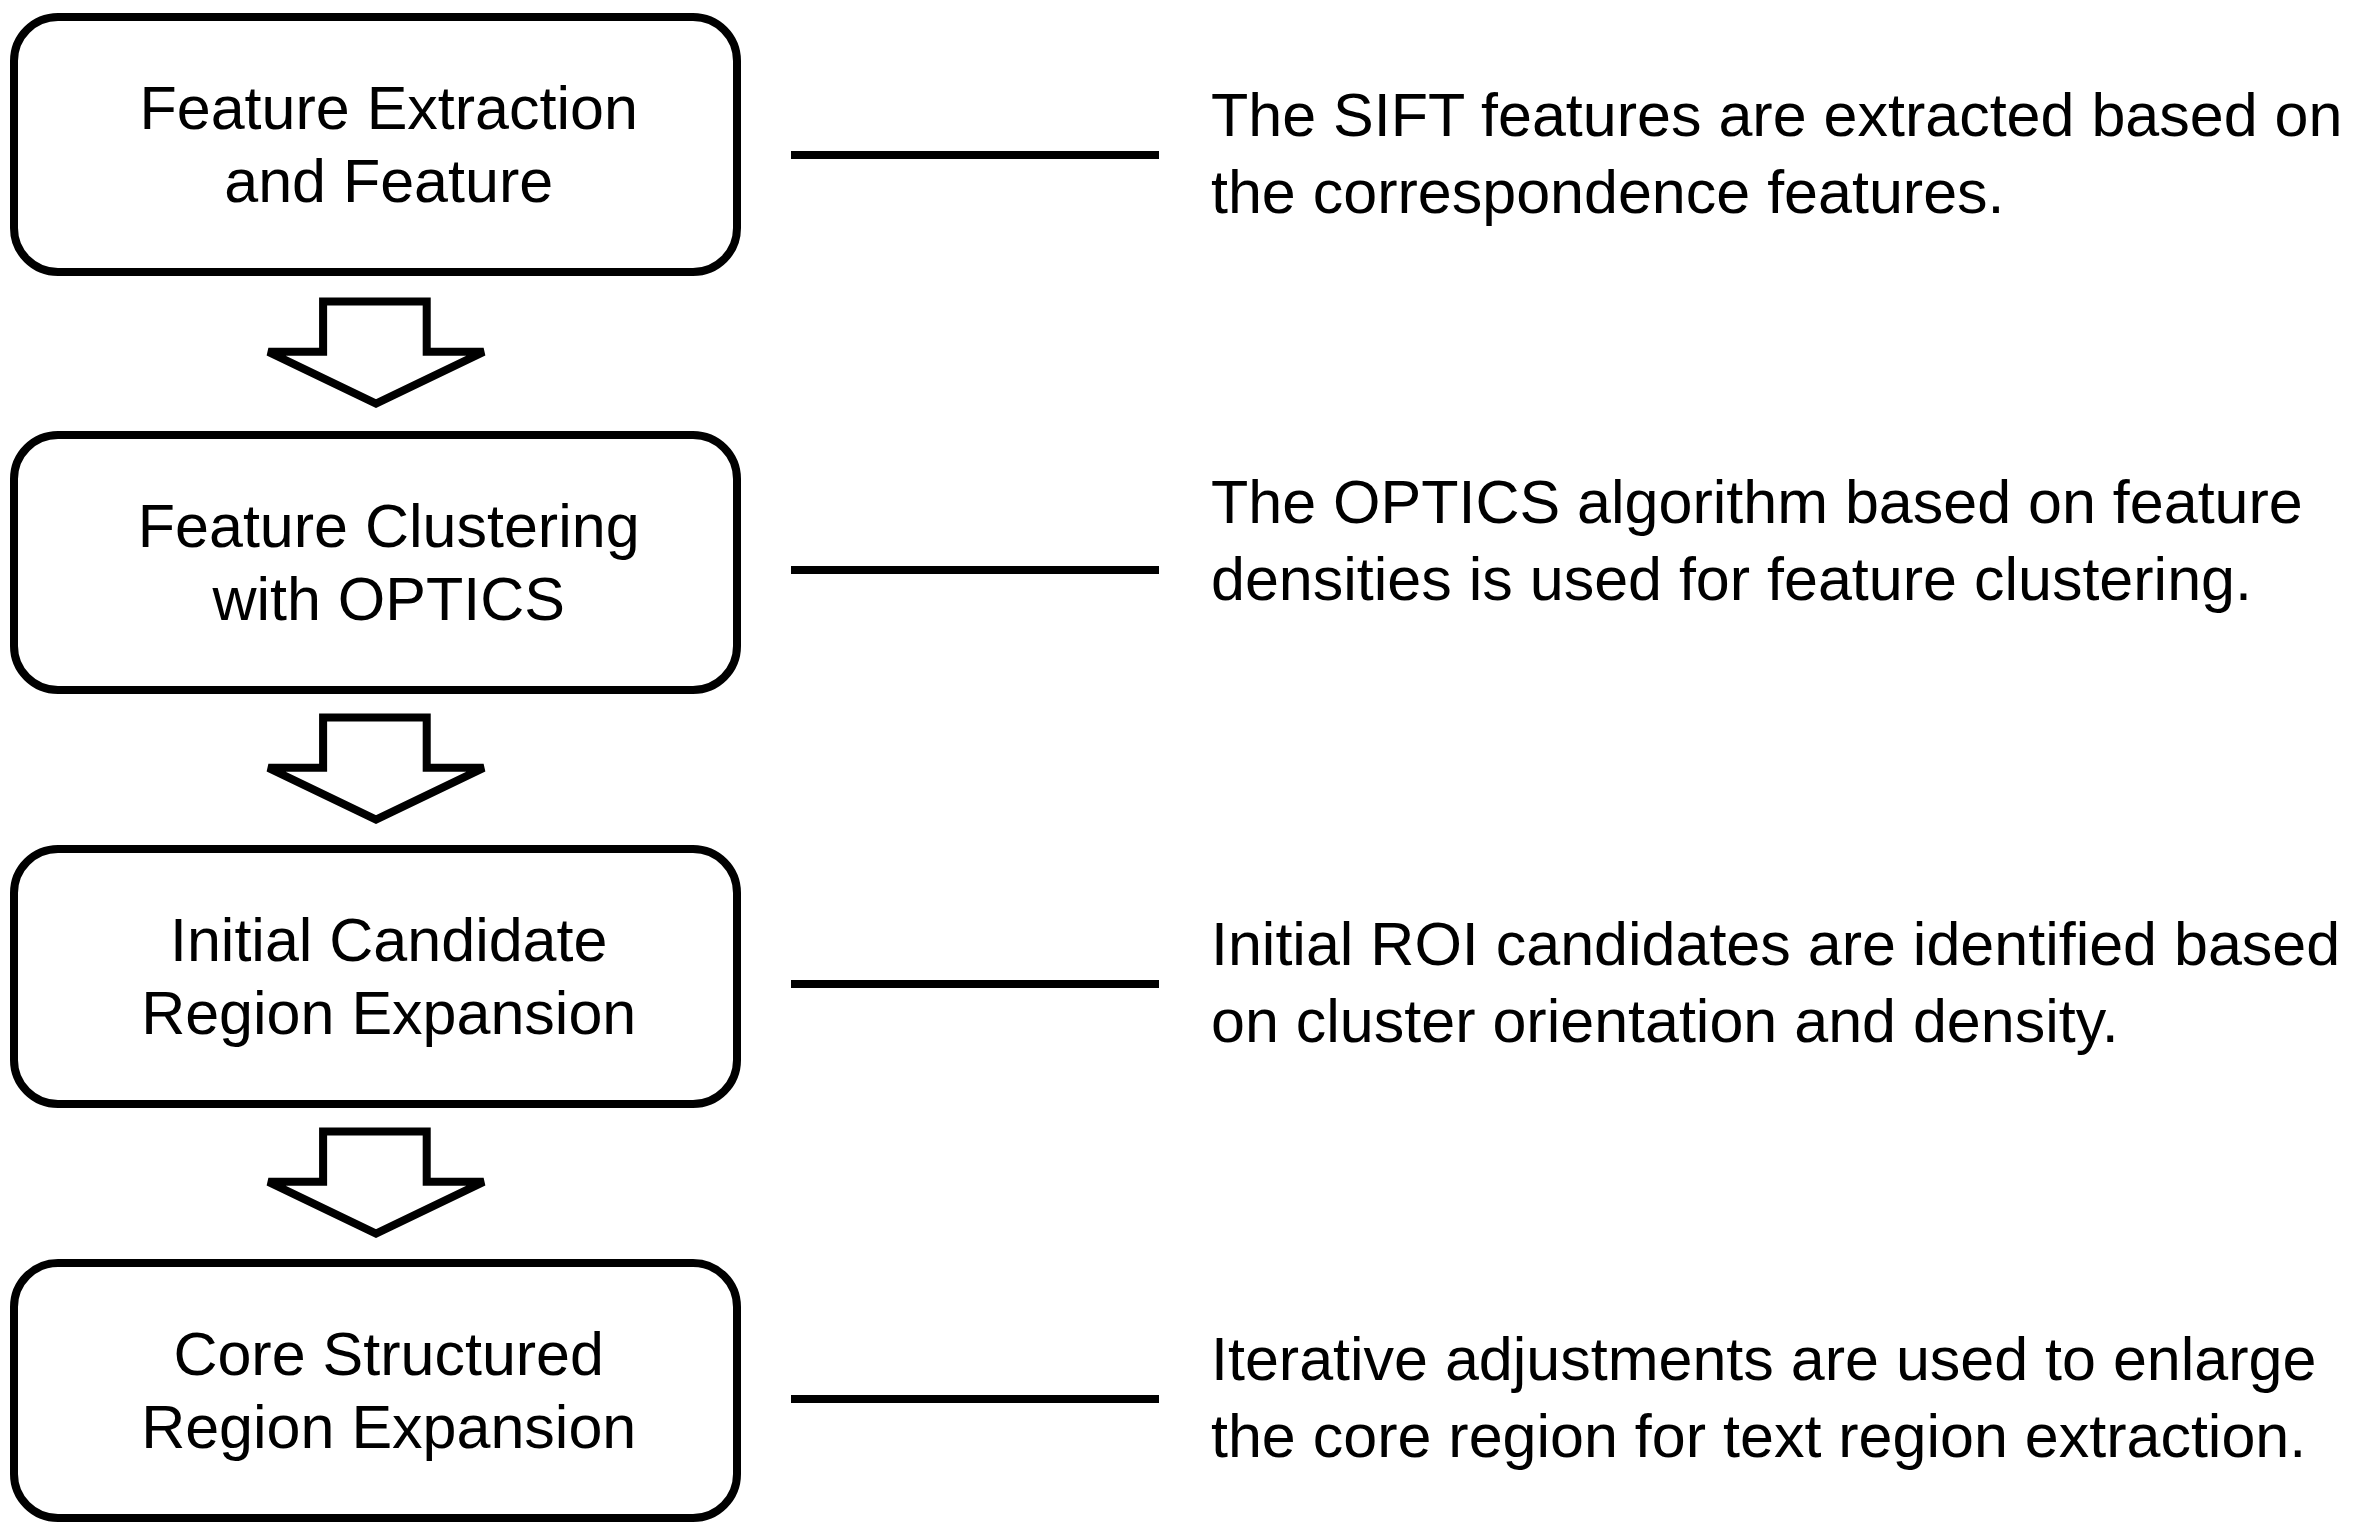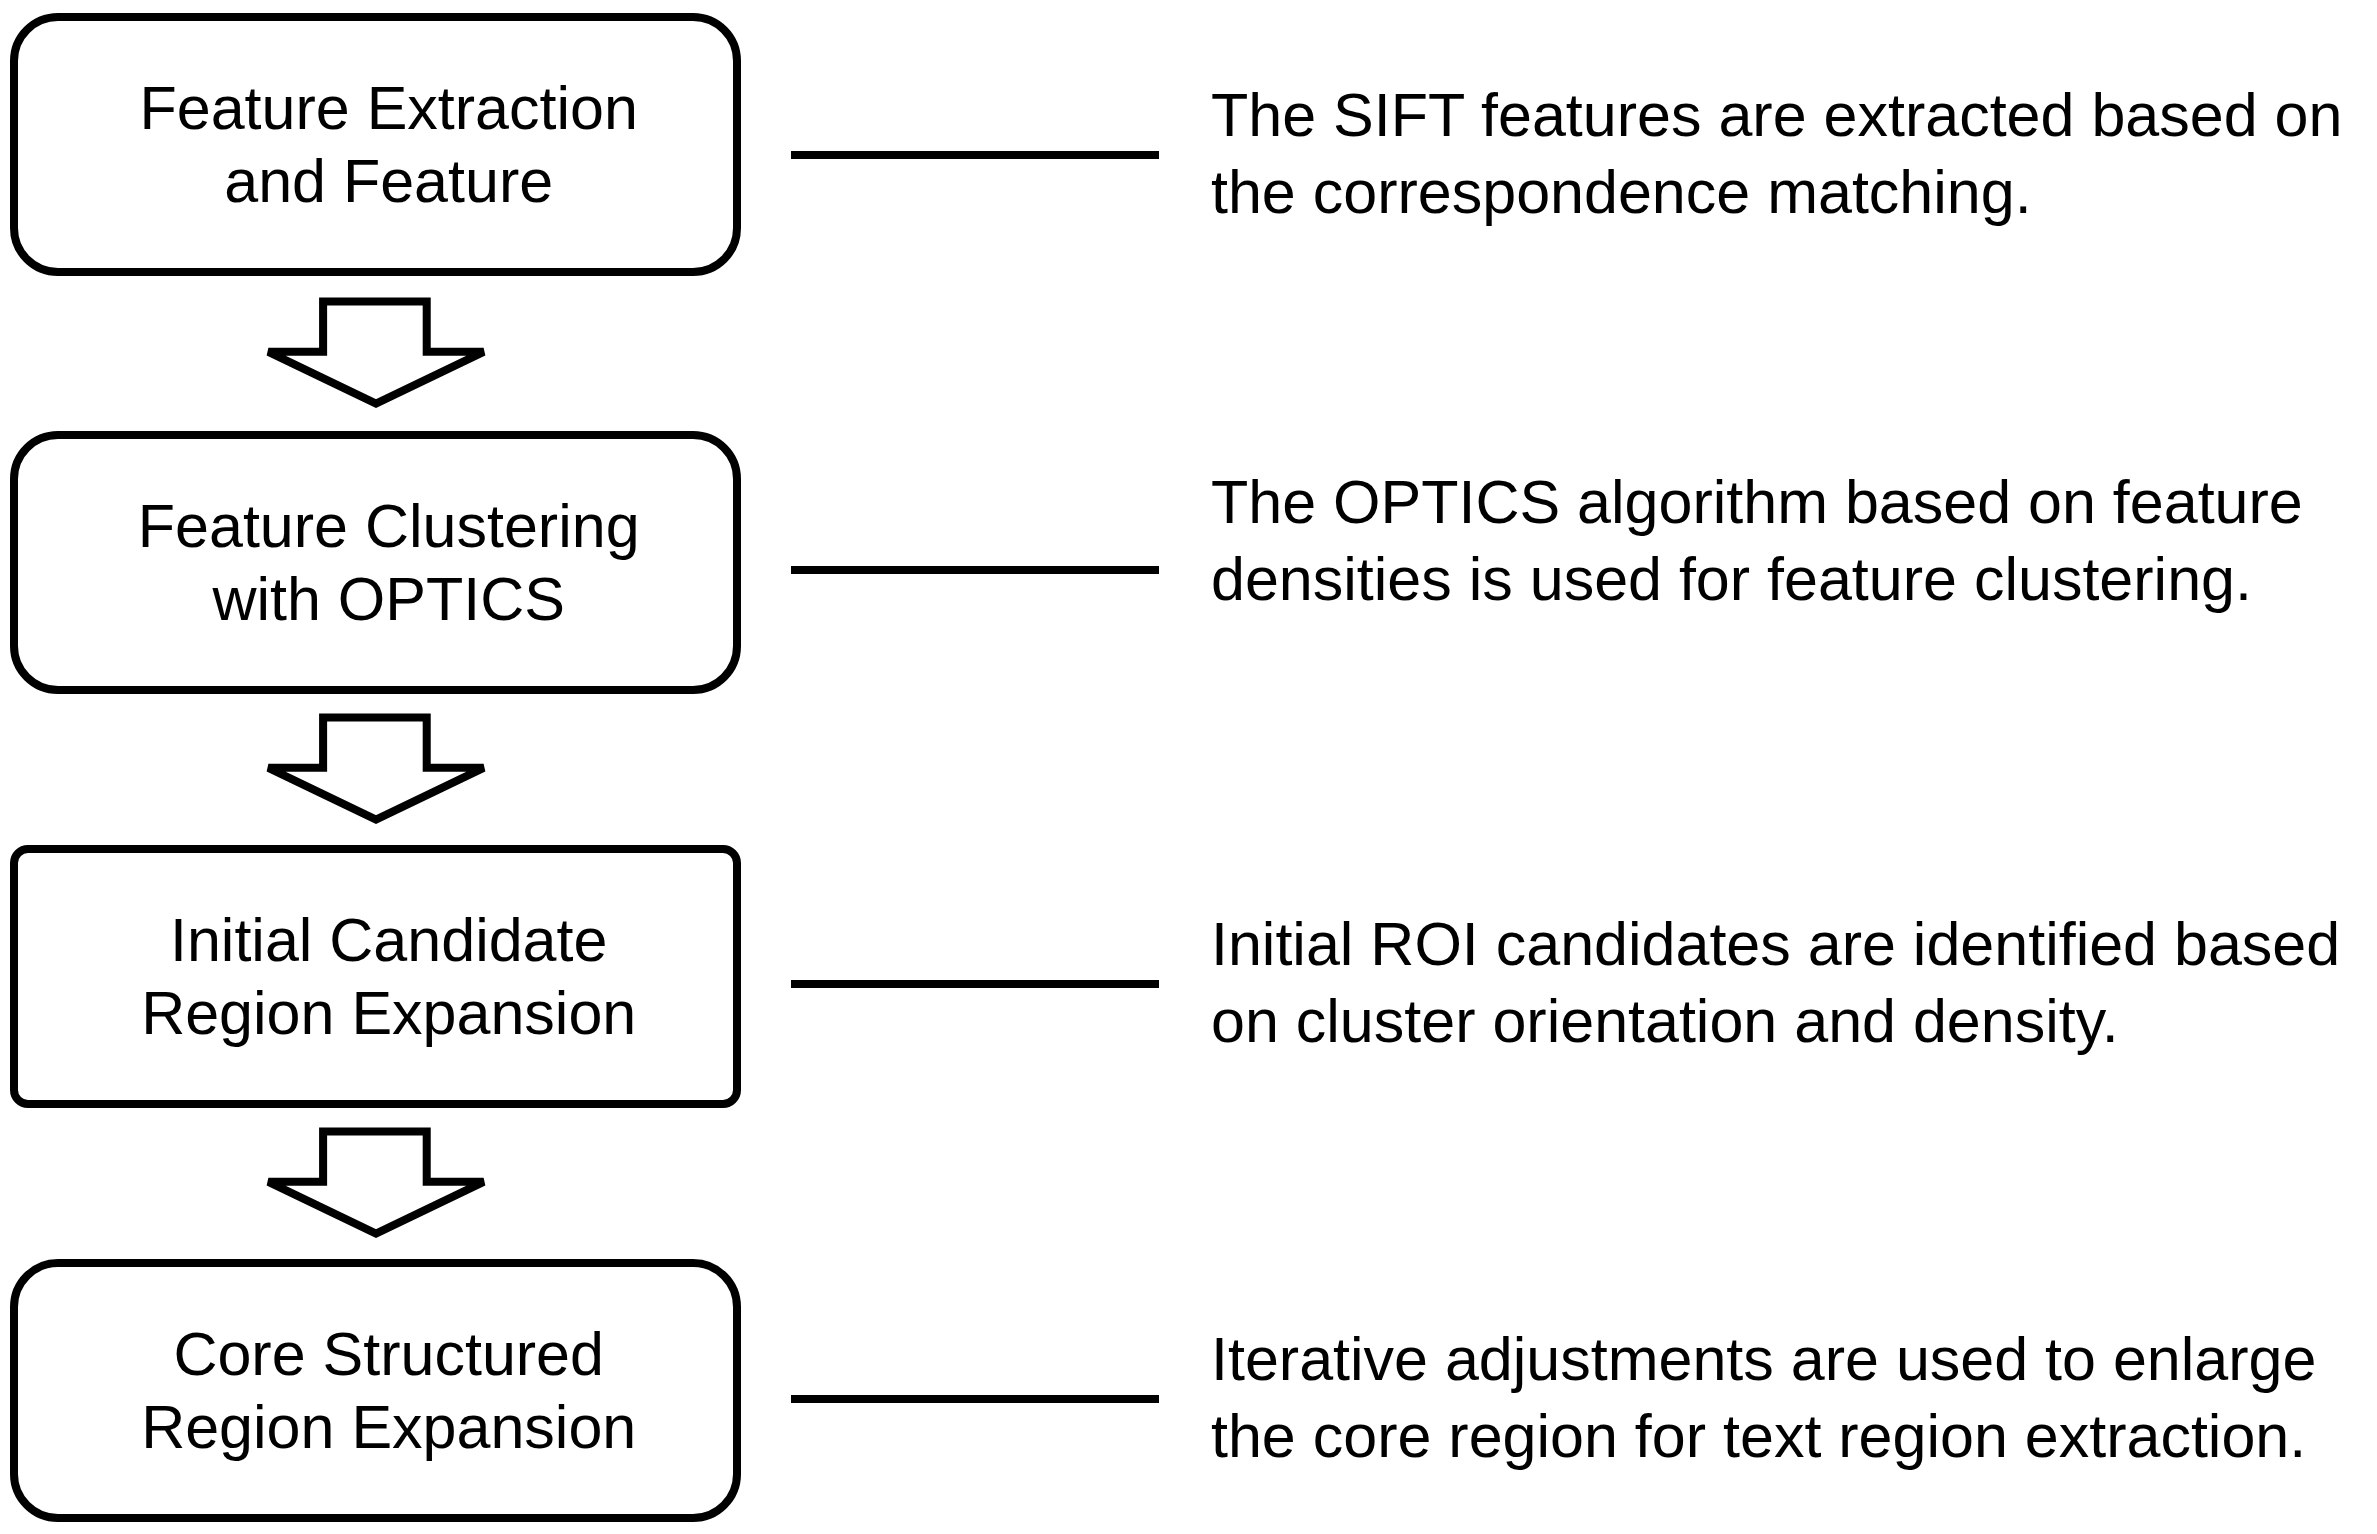--- a/index.html
+++ b/index.html
@@ -32,21 +32,21 @@
     padding-left: 26px;
   }
   .flow-box .label {
     font-size: 61px;
     line-height: 73px;
     white-space: nowrap;
   }
   .flow-box .label span { display: block; }
   .box-1 { top: 13px; }
   .box-2 { top: 431px; }
-  .box-3 { top: 845px; border-radius: 18px; }
+  .box-3 { top: 845px; }
   .box-4 { top: 1259px; }
 
   .connector {
     position: absolute;
     left: 791px;
     width: 368px;
     height: 8px;
     background: #000000;
   }
   .conn-1 { top: 151px; }
@@ -91,21 +91,21 @@
 
   <div class="flow-box box-1">
     <div class="label">
       <span>Feature Extraction</span>
       <span>and Feature</span>
     </div>
   </div>
   <div class="connector conn-1"></div>
   <div class="desc desc-1">
     <span>The SIFT features are extracted based on</span>
-    <span>the correspondence matching.</span>
+    <span>the correspondence features.</span>
   </div>
 
   <div class="arrow arrow-1">
     <svg viewBox="-6 -6 307 152" xmlns="http://www.w3.org/2000/svg">
       <path d="M 75 0 H 217 V 69 H 295 L 147.5 140 L 0 69 H 75 Z"></path>
     </svg>
   </div>
 
   <div class="flow-box box-2">
     <div class="label">

